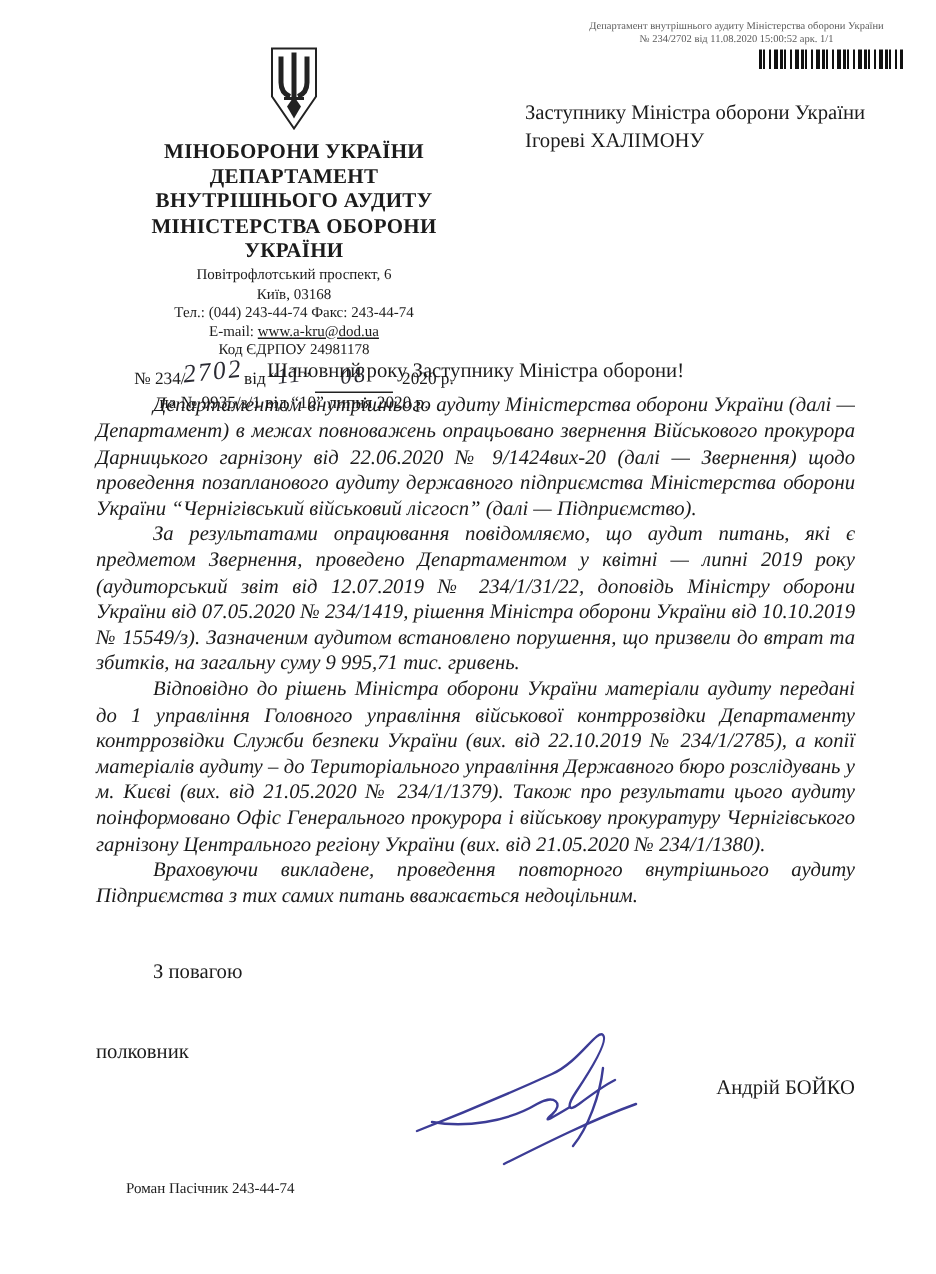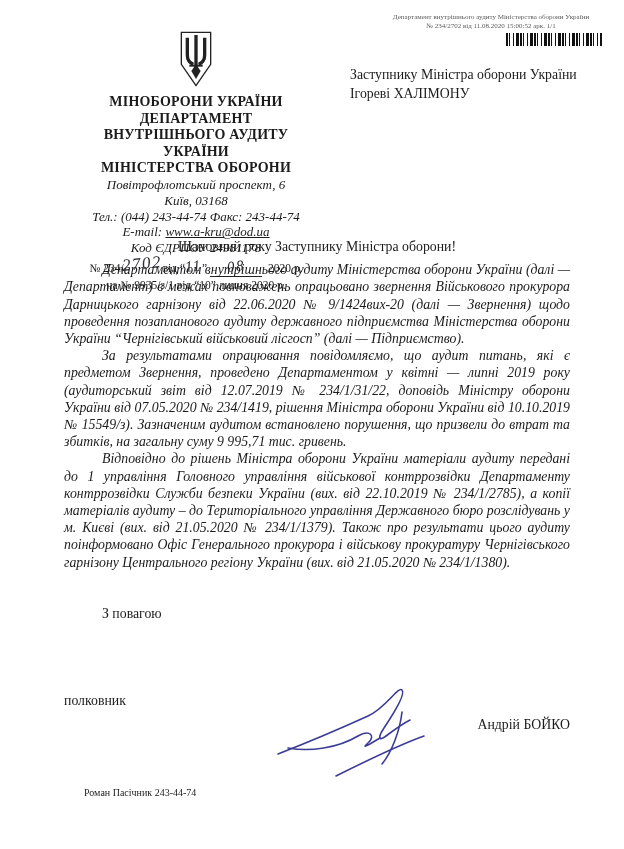--- a/index.html
+++ b/index.html
@@ -30,21 +30,21 @@
       #111 10px 13px, #fff 13px 14px);
   }
 
   
   .letterhead {
     position:absolute; left:48px; top:30px; width:296px;
     text-align:center;
   }
   .emblem { display:block; margin:0 auto 6px auto; }
   .org-line { font-weight:bold; font-size:14px; line-height:1.18; letter-spacing:.2px; }
-  .addr-line { font-size:13px; line-height:1.1; margin-top:1.5px;font-style:italic; }
+  .addr-line { font-size:10px; line-height:1.1; margin-top:1.5px; }
   .email-link { text-decoration:underline; }
   .ref-line { font-size:11.5px; line-height:1.15; margin-top:1.5px; white-space:nowrap; }
   .hand {
     font-style:italic; color:#2a2a33;
     font-size:15px; letter-spacing:1.5px;
     display:inline-block; transform:rotate(-6deg);
     position:relative; top:-1px;
   }
   .hand-big { font-size:17px; margin:0 -2px; top:-3px; }
   .blank-underline {
@@ -101,41 +101,42 @@
       <path d="M8 2 H52 V50 L30 82 L8 50 Z" fill="none" stroke="#222" stroke-width="2"></path>
       <path d="M17 10 V36 C17 44 21 48 26 50" fill="none" stroke="#222" stroke-width="5"></path>
       <path d="M43 10 V36 C43 44 39 48 34 50" fill="none" stroke="#222" stroke-width="5"></path>
       <path d="M30 6 V54" fill="none" stroke="#222" stroke-width="5"></path>
       <path d="M30 50 L23 60 L30 72 L37 60 Z" fill="#222"></path>
       <path d="M20 52 H40" stroke="#222" stroke-width="3"></path>
     </svg>
     <div class="org-line">МІНОБОРОНИ УКРАЇНИ</div>
     <div class="org-line">ДЕПАРТАМЕНТ</div>
     <div class="org-line">ВНУТРІШНЬОГО АУДИТУ</div>
+    <div class="org-line">МІНІСТЕРСТВА ОБОРОНИ</div>
     <div class="org-line">УКРАЇНИ</div>
-    <div class="org-line">МІНІСТЕРСТВА ОБОРОНИ</div>
     <div class="addr-line">Повітрофлотський проспект, 6</div>
     <div class="addr-line">Київ, 03168</div>
     <div class="addr-line">Тел.: (044) 243-44-74 Факс: 243-44-74</div>
     <div class="addr-line"><span>E-mail: </span><span class="email-link">www.a-kru@dod.ua</span></div>
     <div class="addr-line">Код ЄДРПОУ 24981178</div>
     <div class="ref-line"><span>№ 234/</span><span class="hand hand-big">2702</span><span> від “</span><span class="hand">11</span><span>”</span><span class="blank-underline"><span class="hand">08</span></span><span> 2020 р.</span></div>
     <div class="ref-line">на № 9935/з/1  від “10” липня 2020 р.</div>
   </div>
 
   <div class="recipient">
     <div>Заступнику Міністра оборони України</div>
     <div>Ігореві ХАЛІМОНУ</div>
   </div>
 
   <div class="body">
     <p class="salutation">Шановний року Заступнику Міністра оборони!</p>
     <p class="para">Департаментом внутрішнього аудиту Міністерства оборони України (далі — Департамент) в межах повноважень опрацьовано звернення Військового прокурора Дарницького гарнізону від 22.06.2020 № 9/1424вих-20 (далі — Звернення) щодо проведення позапланового аудиту державного підприємства Міністерства оборони України “Чернігівський військовий лісгосп” (далі — Підприємство).</p>
     <p class="para">За результатами опрацювання повідомляємо, що аудит питань, які є предметом Звернення, проведено Департаментом у квітні — липні 2019 року (аудиторський звіт від 12.07.2019 № 234/1/31/22, доповідь Міністру оборони України від 07.05.2020 № 234/1419, рішення Міністра оборони України від 10.10.2019 № 15549/з). Зазначеним аудитом встановлено порушення, що призвели до втрат та збитків, на загальну суму 9 995,71 тис. гривень.</p>
     <p class="para">Відповідно до рішень Міністра оборони України матеріали аудиту передані до 1 управління Головного управління військової контррозвідки Департаменту контррозвідки Служби безпеки України (вих. від 22.10.2019 № 234/1/2785), а копії матеріалів аудиту – до Територіального управління Державного бюро розслідувань у м. Києві (вих. від 21.05.2020 № 234/1/1379). Також про результати цього аудиту поінформовано Офіс Генерального прокурора і військову прокуратуру Чернігівського гарнізону Центрального регіону України (вих. від 21.05.2020 № 234/1/1380).</p>
+    <p class="para">Враховуючи викладене, проведення повторного внутрішнього аудиту Підприємства з тих самих питань вважається недоцільним.</p>
     <p class="closing">З повагою</p>
   </div>
 
   <div class="sig-block">
     <div class="sig-row">
       <div class="sig-title">
         <div>полковник</div>
       </div>
       <div class="sig-name">Андрій БОЙКО</div>
     </div>

